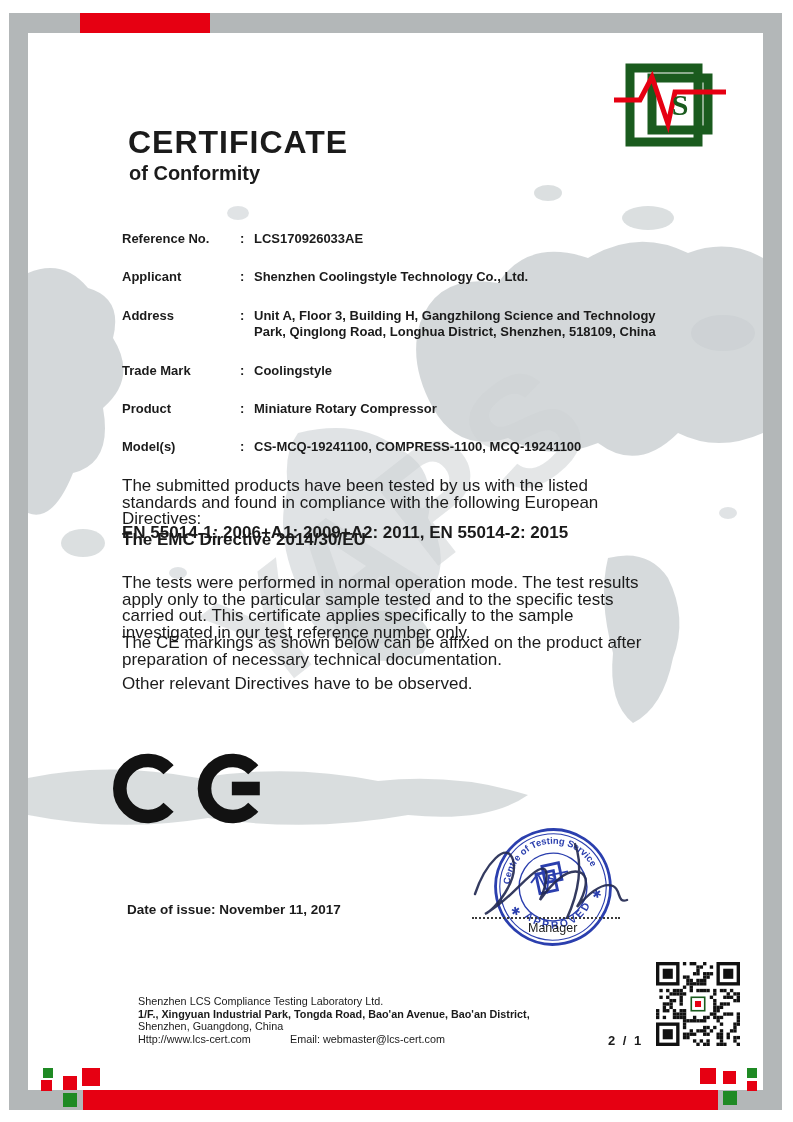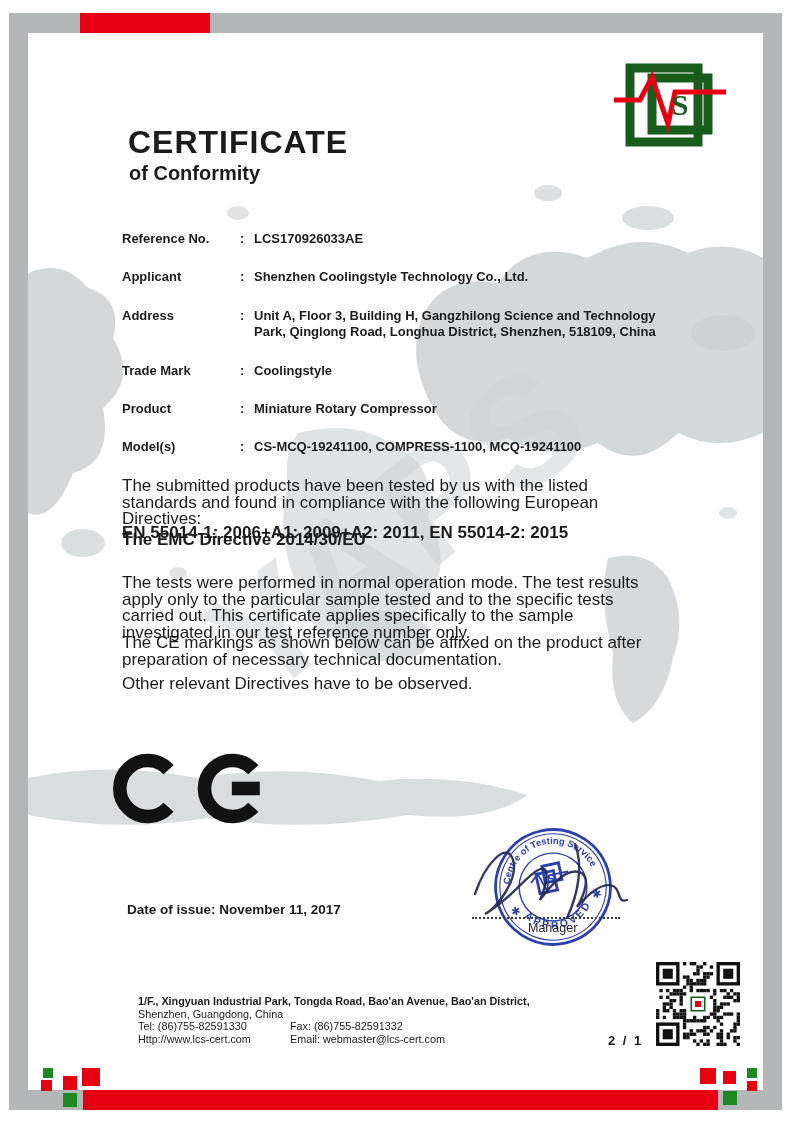--- a/index.html
+++ b/index.html
@@ -184,23 +184,23 @@
   <svg class="content" id="signature" width="190" height="110" viewBox="0 0 190 110">
     <g fill="none" stroke="#232a52" stroke-width="2.4" stroke-linecap="round" opacity=".92">
       <path d="M20,72 C30,42 52,18 58,38 C64,58 40,88 30,92 C55,78 70,55 83,48 C96,41 92,62 85,78 C98,60 112,47 124,50 C136,53 130,72 122,85 C135,70 148,60 158,64 C166,67 162,82 172,78"></path>
       <path d="M120,22 C128,42 124,70 112,96"></path>
     </g>
   </svg>
   <div class="content" id="sig-line"></div>
   <div class="content" id="manager">Manager</div>
 
   <div class="content" id="footer">
+    <div>Shenzhen LCS Compliance Testing Laboratory Ltd.</div>
     <div class="bold">1/F., Xingyuan Industrial Park, Tongda Road, Bao'an Avenue, Bao'an District,</div>
     <div>Shenzhen, Guangdong, China</div>
-    <div class="cols"><span>Tel: (86)755-82591330</span><span>Fax: (86)755-82591332</span></div>
     <div class="cols"><span>Http://www.lcs-cert.com</span><span>Email: webmaster@lcs-cert.com</span></div>
   </div>
 
   <svg class="content" id="qr" width="84" height="84" viewBox="0 0 84 84">
       <rect x="0" y="0" width="84" height="84" fill="#ffffff"></rect>
       <rect x="26.88" y="0" width="3.36" height="3.36" fill="#111"></rect>
       <rect x="33.6" y="0" width="3.36" height="3.36" fill="#111"></rect>
       <rect x="36.96" y="0" width="3.36" height="3.36" fill="#111"></rect>
       <rect x="47.04" y="0" width="3.36" height="3.36" fill="#111"></rect>
       <rect x="40.32" y="3.36" width="3.36" height="3.36" fill="#111"></rect>

